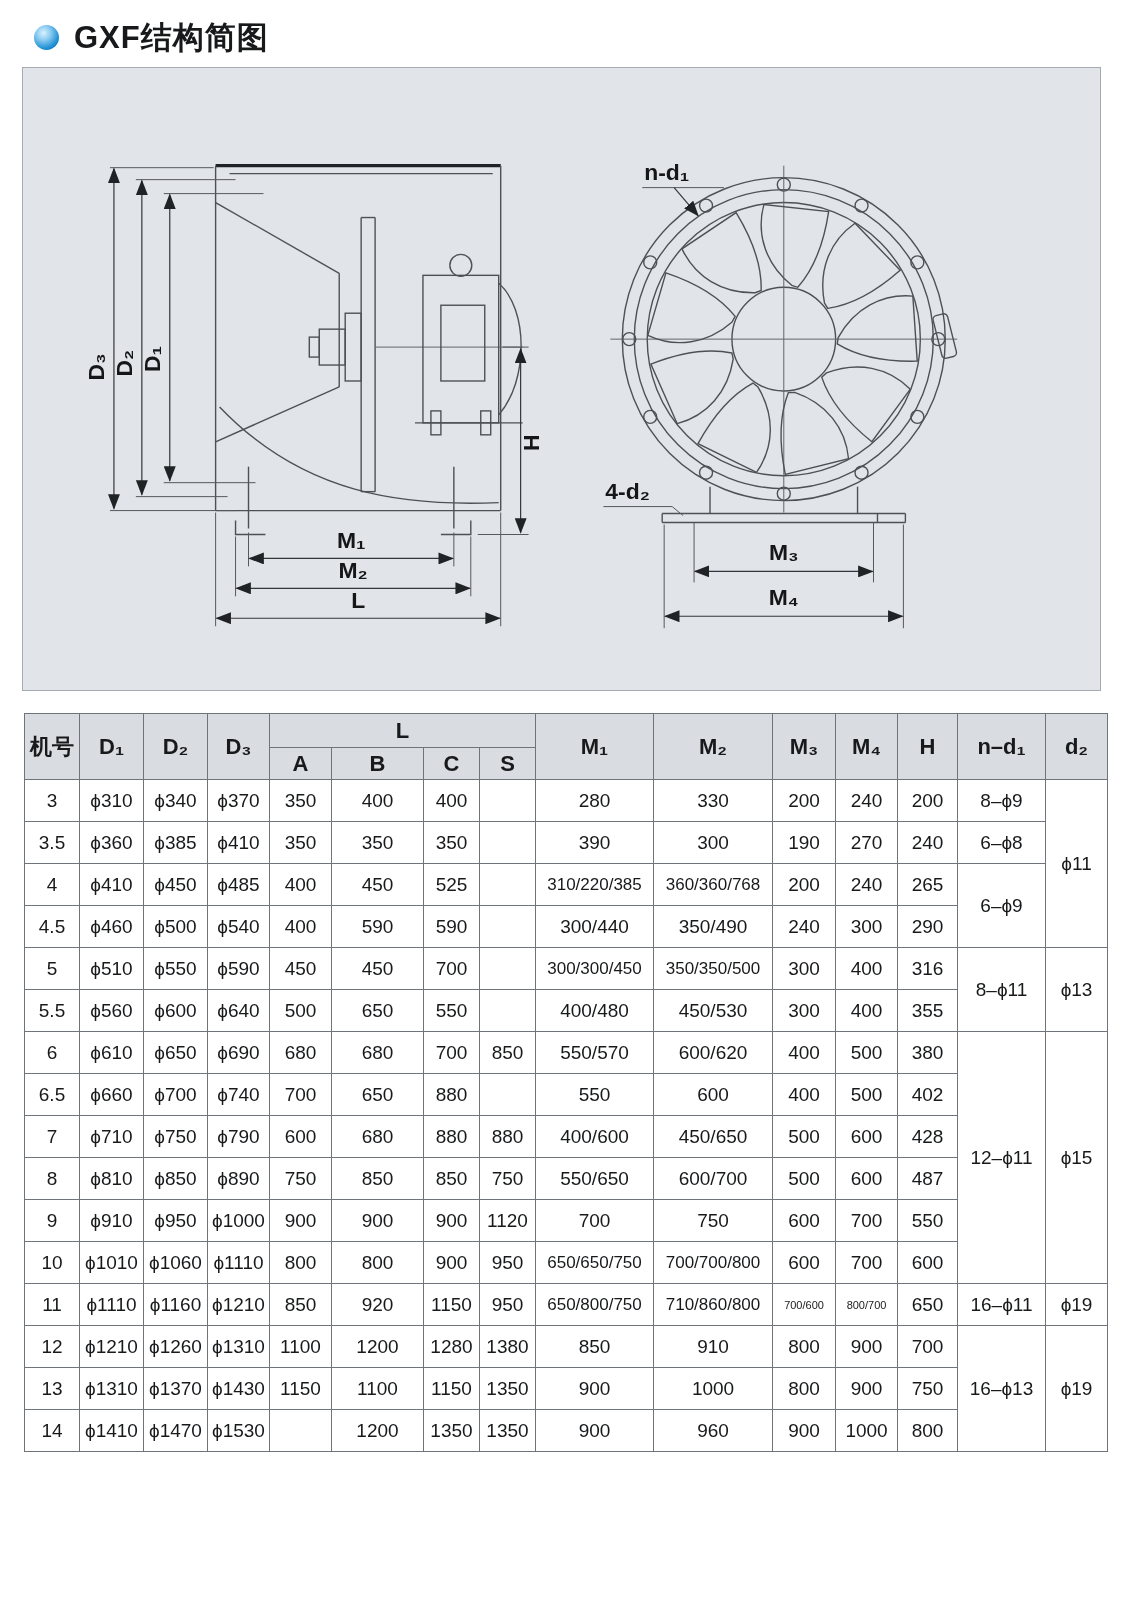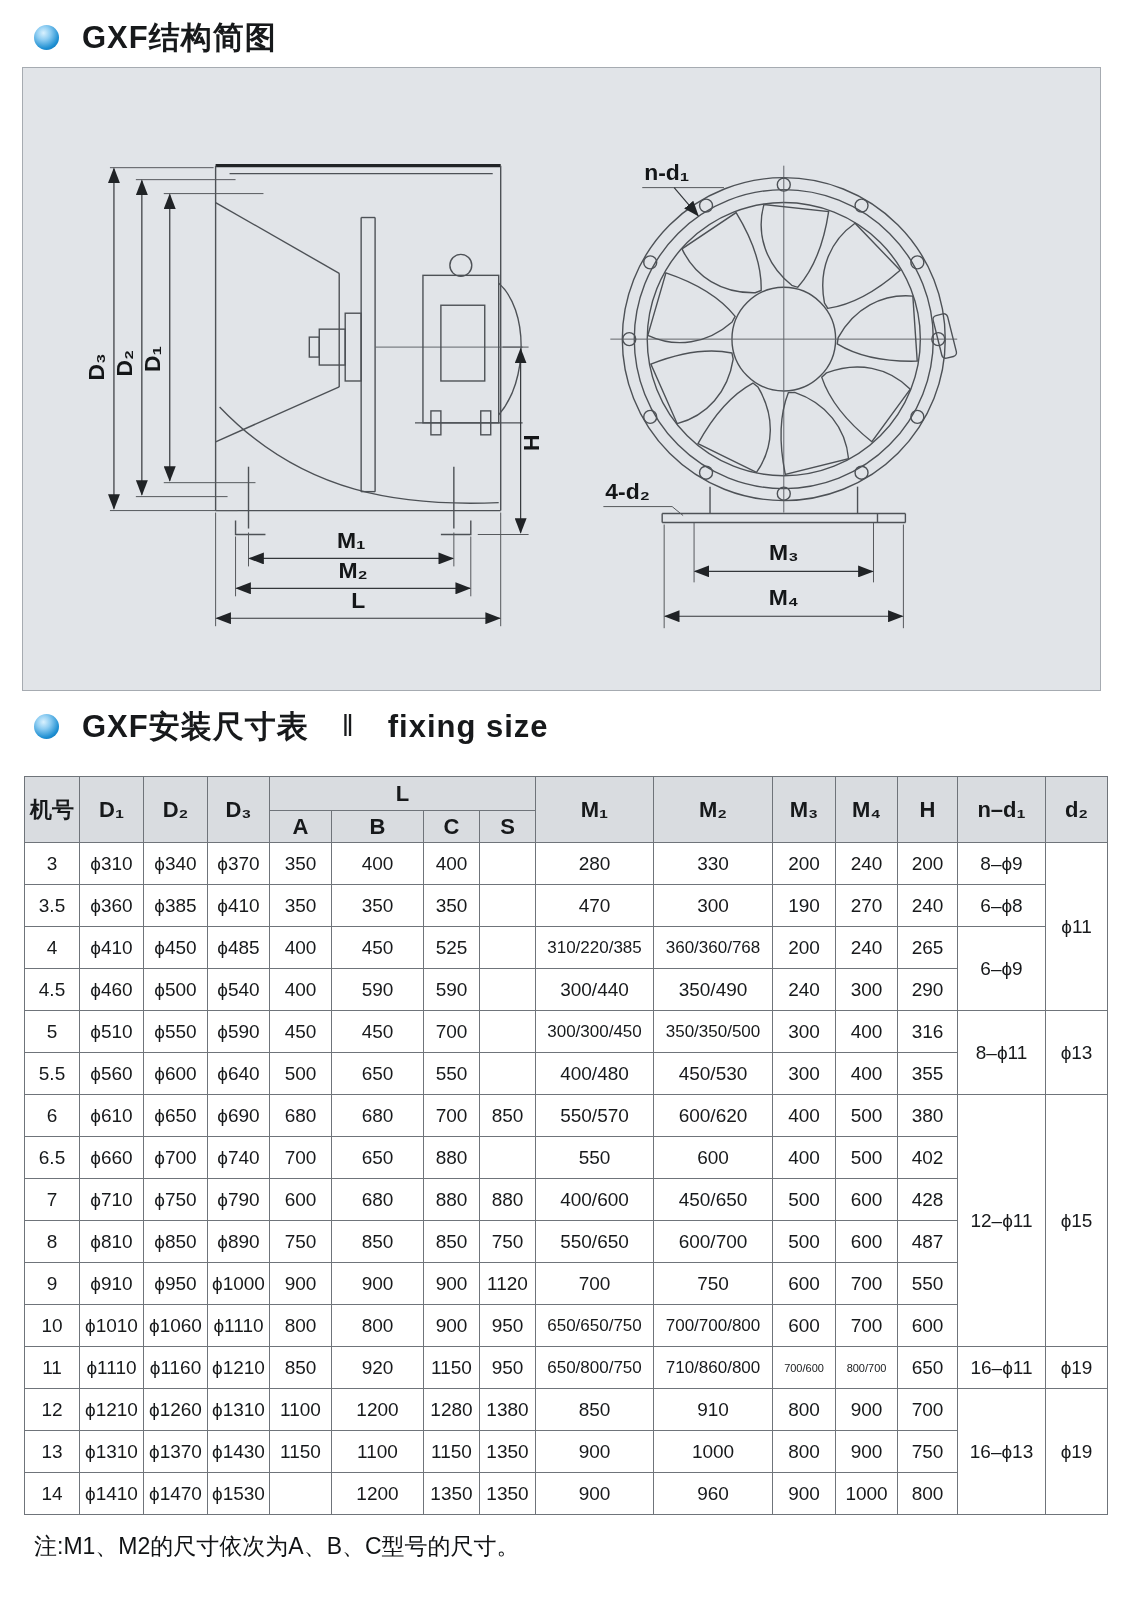--- a/index.html
+++ b/index.html
@@ -1,18 +1,18 @@
 <!DOCTYPE html>
 <html><head>
 <meta charset="utf-8">
 <style>
   html,body{margin:0;padding:0;background:#fff;}
   body{width:1123px;font-family:"Liberation Sans","DejaVu Sans",sans-serif;color:#17191b;}
   .page{position:relative;width:1123px;height:1600px;overflow:hidden;}
-  .section-title{display:flex;align-items:center;gap:23px;margin:0;padding:20px 8px 12px 34px;}
+  .section-title{display:flex;align-items:center;gap:15px;margin:0;padding:20px 8px 12px 34px;}
   .section-title.first{padding-top:22px;}
   .bullet{width:25px;height:25px;border-radius:50%;flex:0 0 auto;
     background:radial-gradient(circle at 38% 32%, #d9f1fe 0%, #8ecdf2 30%, #1e8fd2 68%, #0a66a8 100%);}
   .title-text{font-size:31px;font-weight:700;letter-spacing:1px;line-height:1;}
   .title-sep{font-size:29px;font-weight:400;margin:0 10px;}
   .diagram-panel{margin:2px 22px 0 22px;height:624px;background:#e1e4e8;border:1px solid #a6abb1;box-sizing:border-box;}
   .diagram-panel svg{display:block;width:100%;height:100%;}
 
   
   .ln{stroke:#4d5156;stroke-width:1.4;fill:none;}
@@ -194,26 +194,20 @@
         <text class="dim" x="762" y="494" text-anchor="middle">M₃</text>
 
         <line class="ext" x1="642" y1="458" x2="642" y2="562"></line>
         <line class="ext" x1="882" y1="458" x2="882" y2="562"></line>
         <line class="dimln" x1="643" y1="550" x2="881" y2="550" marker-start="url(#ar)" marker-end="url(#ar)"></line>
         <text class="dim" x="762" y="539" text-anchor="middle">M₄</text>
       </g>
     </svg>
   </div>
 
-  <div class="section-title">
-    <span class="bullet"></span>
-    <span class="title-text">GXF安装尺寸表</span>
-    <span class="title-text title-sep">‖</span>
-    <span class="title-text">fixing size</span>
-  </div>
 
   <table>
     <colgroup>
       <col style="width:55px">
         <col style="width:64px">
         <col style="width:64px">
         <col style="width:62px">
       <col style="width:62px">
         <col style="width:92px">
         <col style="width:56px">
@@ -268,21 +262,21 @@
       </tr>
       <tr>
         <td>3.5</td>
         <td>ϕ360</td>
         <td>ϕ385</td>
         <td>ϕ410</td>
         <td>350</td>
         <td>350</td>
         <td>350</td>
         <td></td>
-        <td>470</td>
+        <td>390</td>
         <td>300</td>
         <td>190</td>
         <td>270</td>
         <td>240</td>
         <td>6–ϕ8</td>
       </tr>
       <tr>
         <td>4</td>
         <td>ϕ410</td>
         <td>ϕ450</td>
@@ -497,15 +491,14 @@
         <td>1350</td>
         <td>900</td>
         <td>960</td>
         <td>900</td>
         <td>1000</td>
         <td>800</td>
       </tr>
     </tbody>
   </table>
 
-  <p class="note">注:M1、M2的尺寸依次为A、B、C型号的尺寸。</p>
 
 </div>
 
 </body></html>

